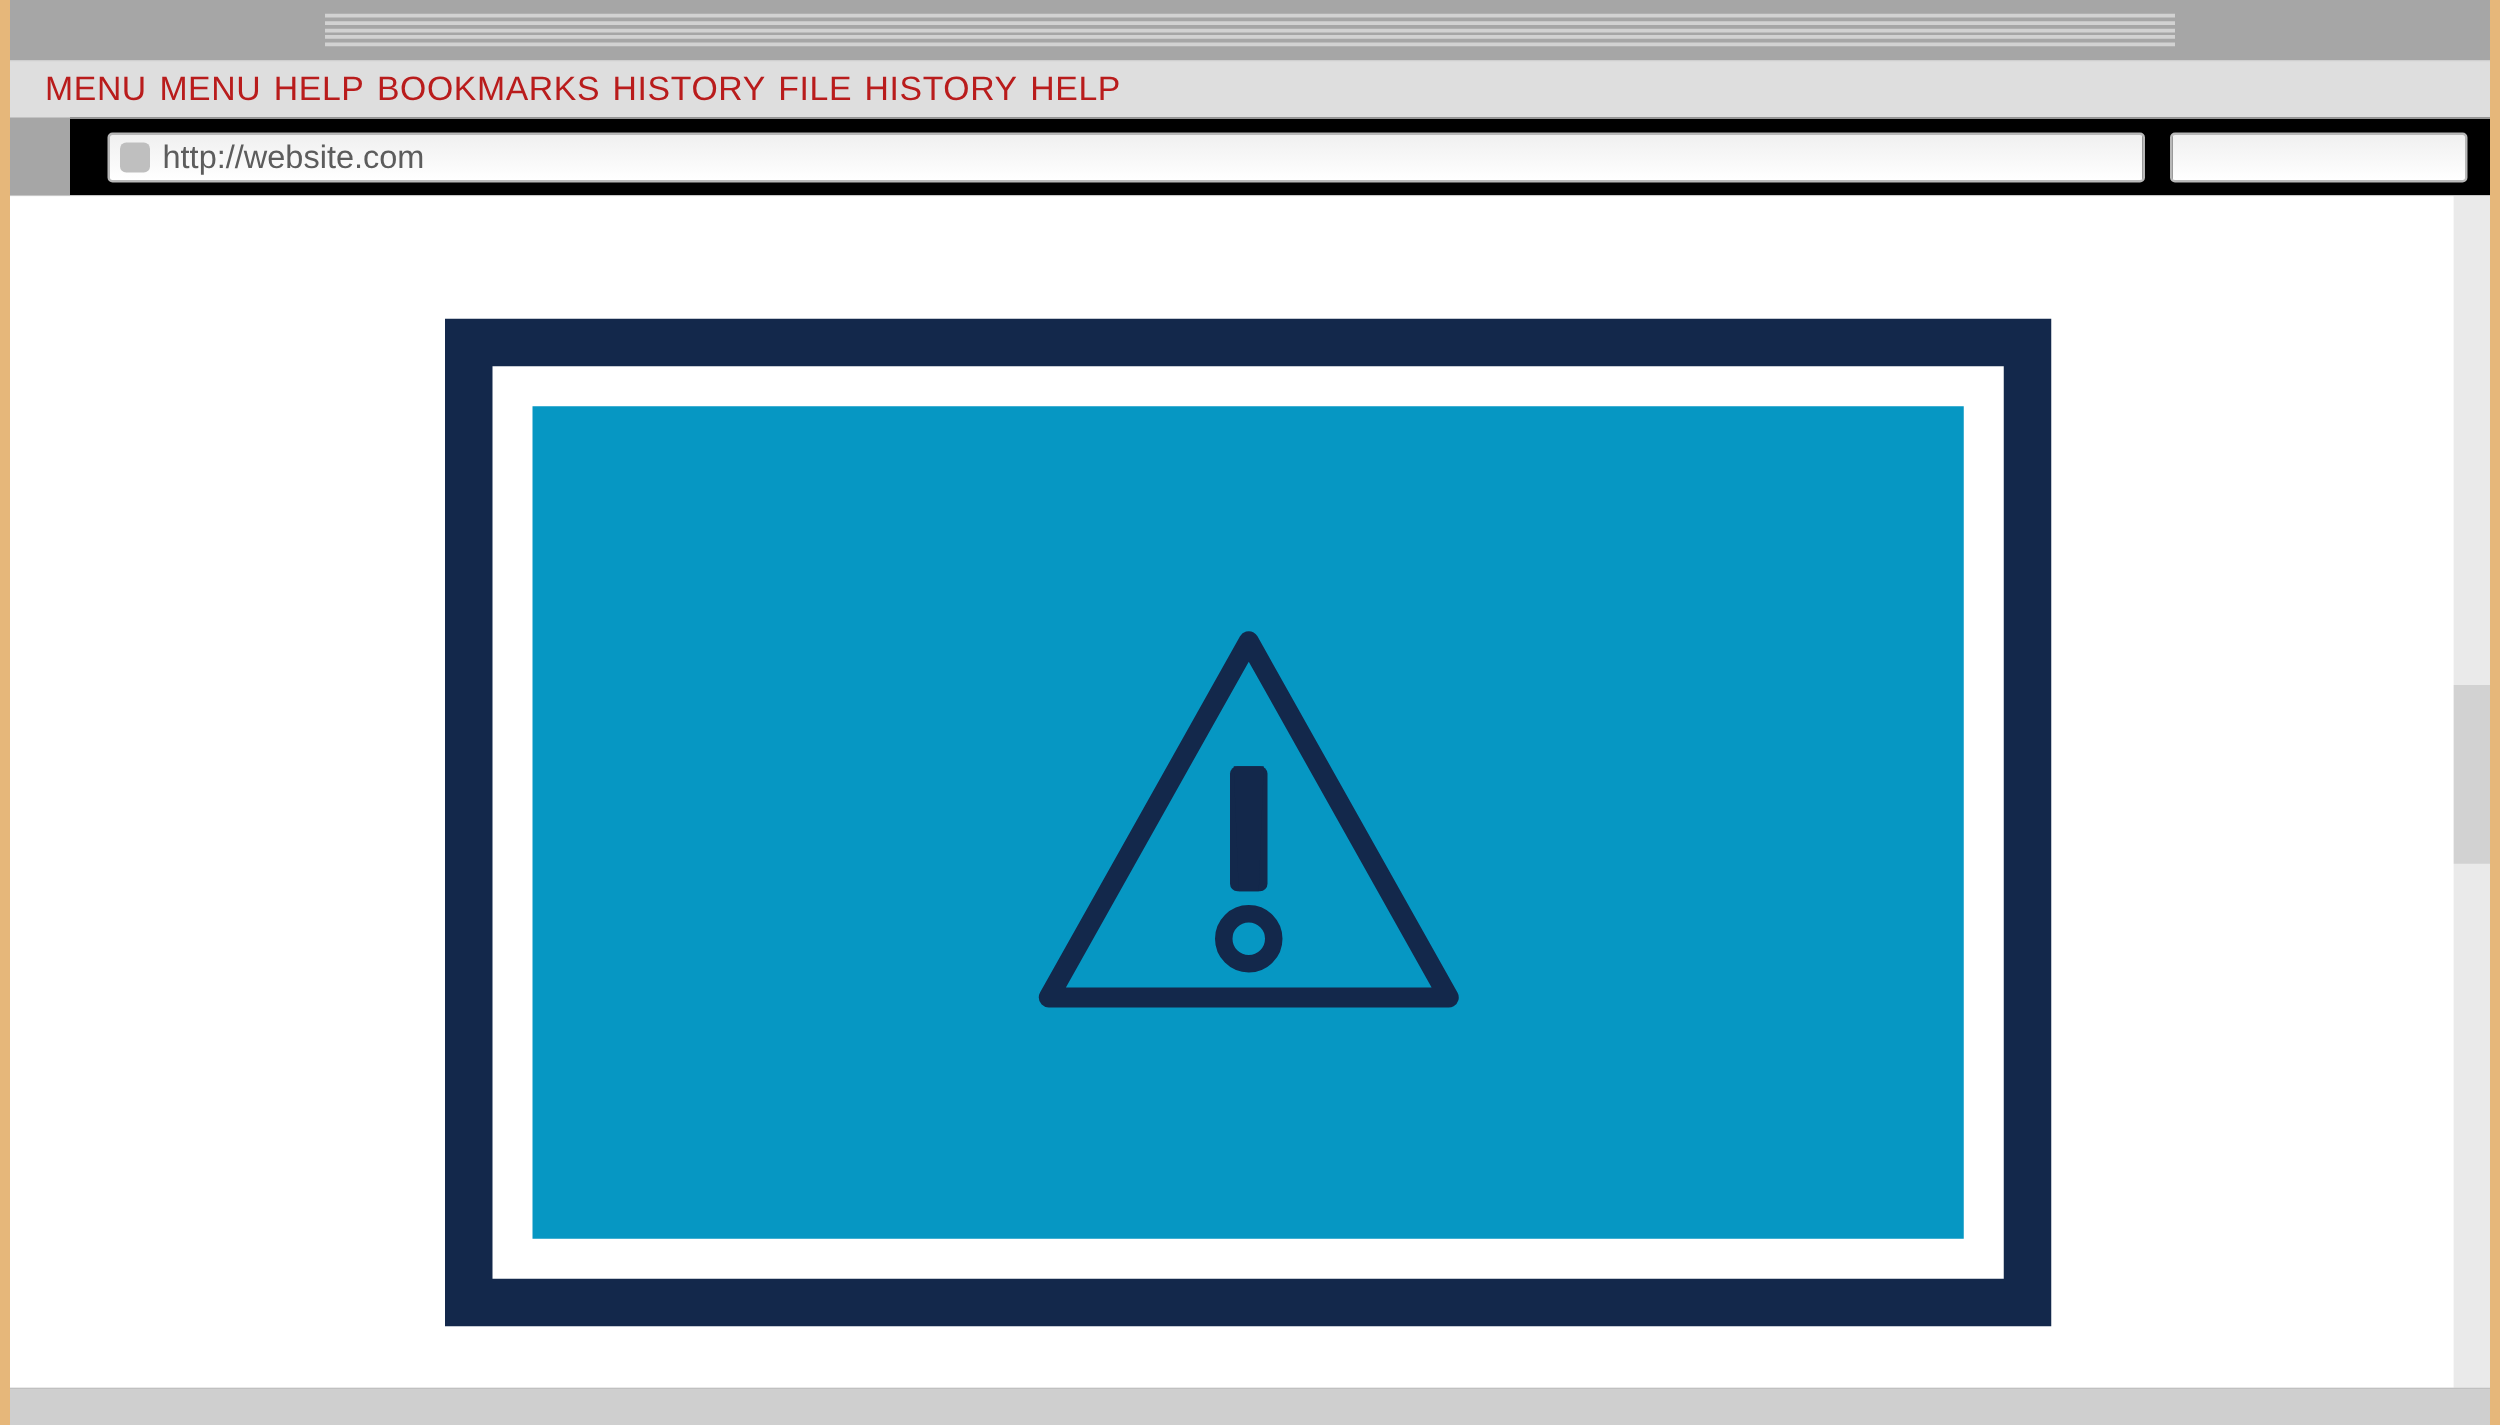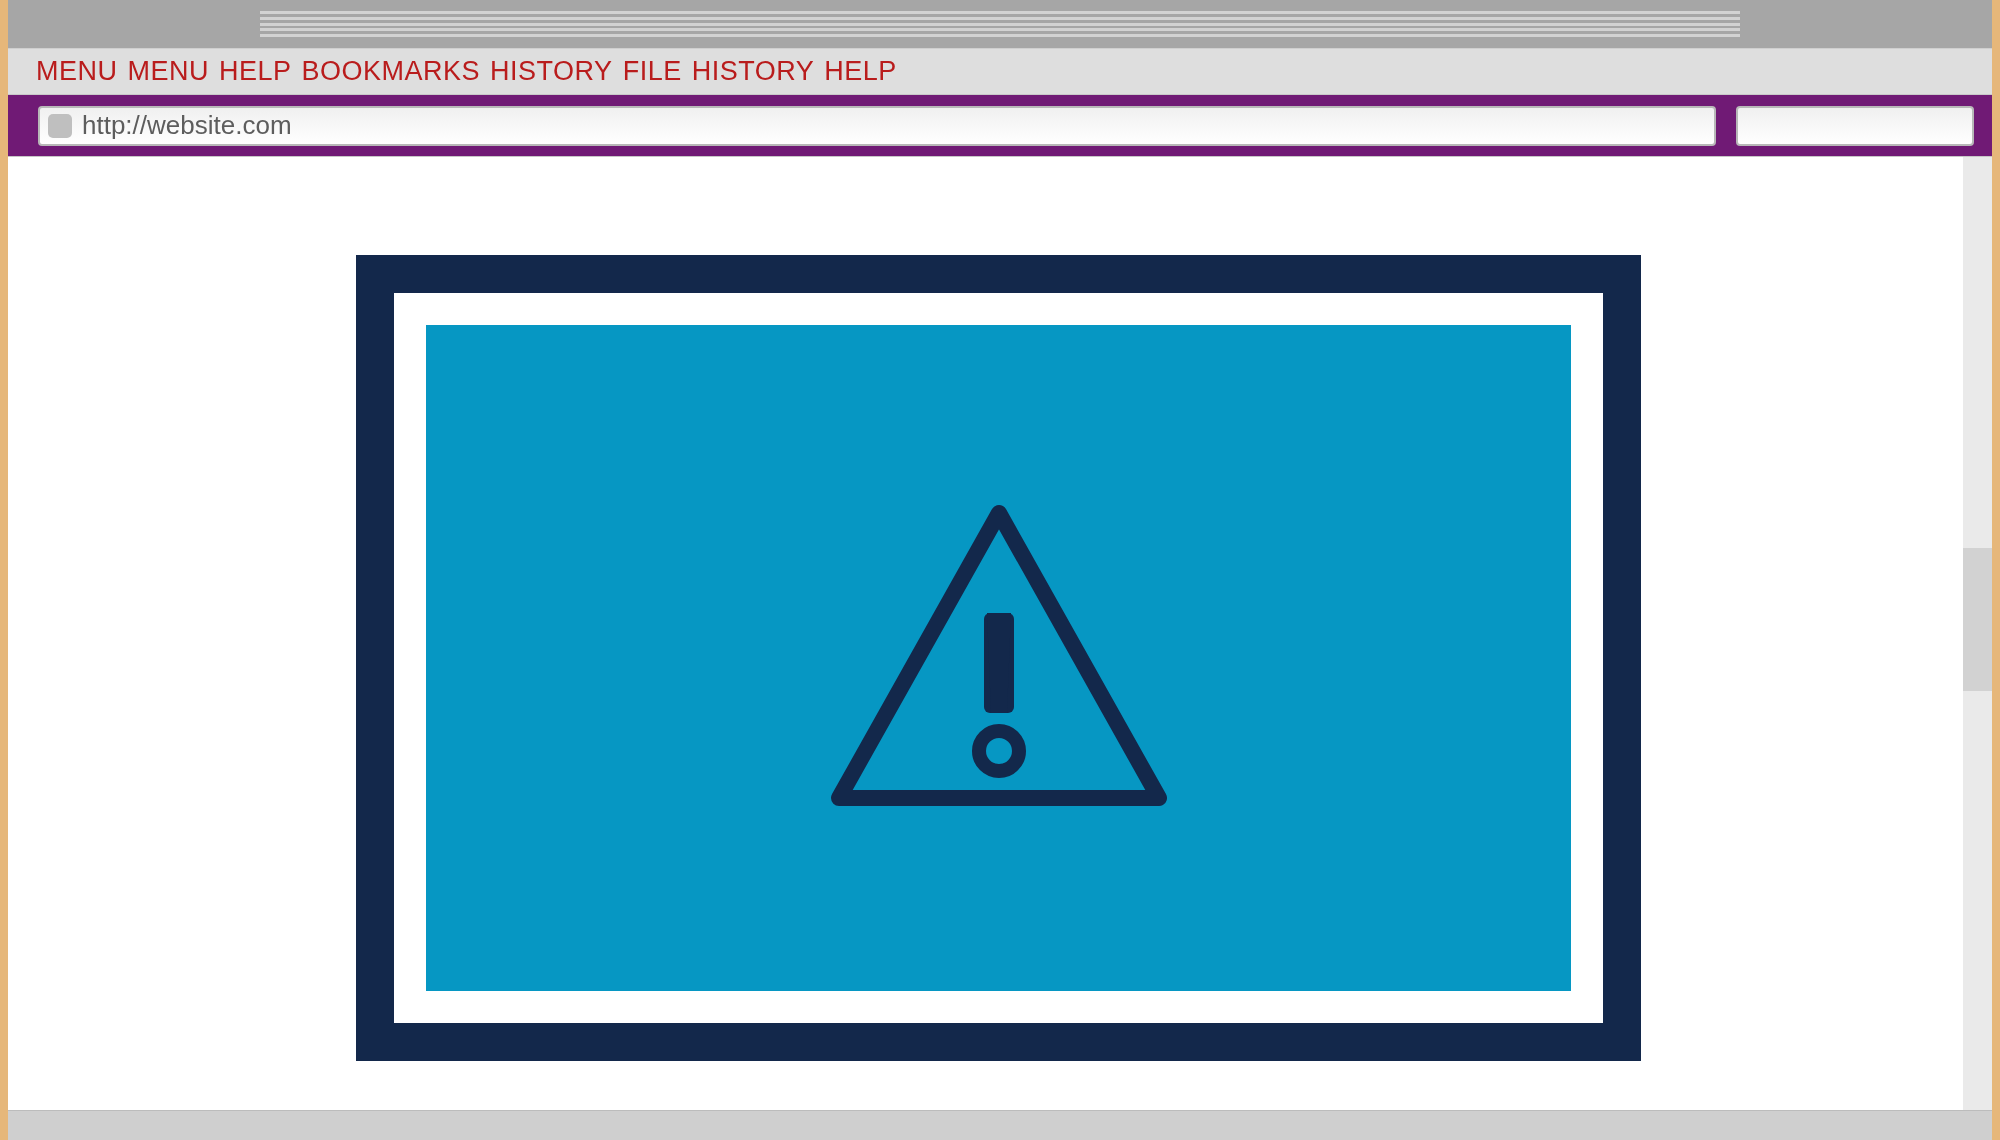--- a/index.html
+++ b/index.html
@@ -46,26 +46,27 @@
     border-top: 1px solid #cfcfcf;
   }
   .menubar span {
     font-size: 27px;
     font-weight: 400;
     color: #b91c1c;
     letter-spacing: 0.5px;
   }
   .toolbar {
     height: 62px;
-    background: #701a75;
+    background: #000000;
     display: flex;
     align-items: center;
     padding: 0 18px 0 30px;
     gap: 20px;
     border-top: 1px solid #c9c9c9;
+    margin-left: 48px;
   }
   .addr-wrap {
     flex: 1;
     display: flex;
     align-items: center;
     height: 40px;
     background: linear-gradient(#f0f0f0,#ffffff);
     border: 2px solid #b8b8b8;
     border-radius: 4px;
     padding: 0 8px;

